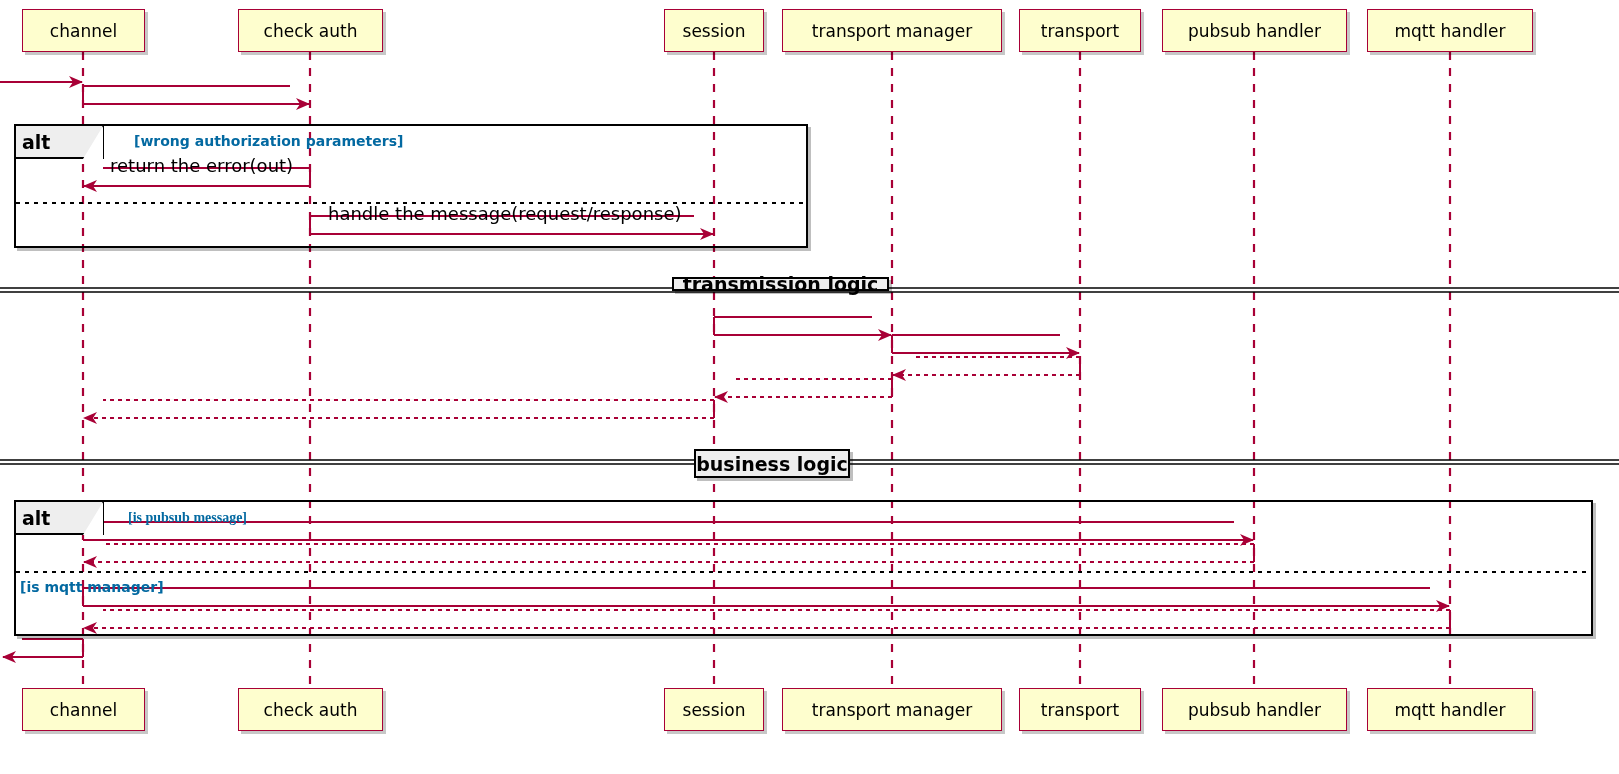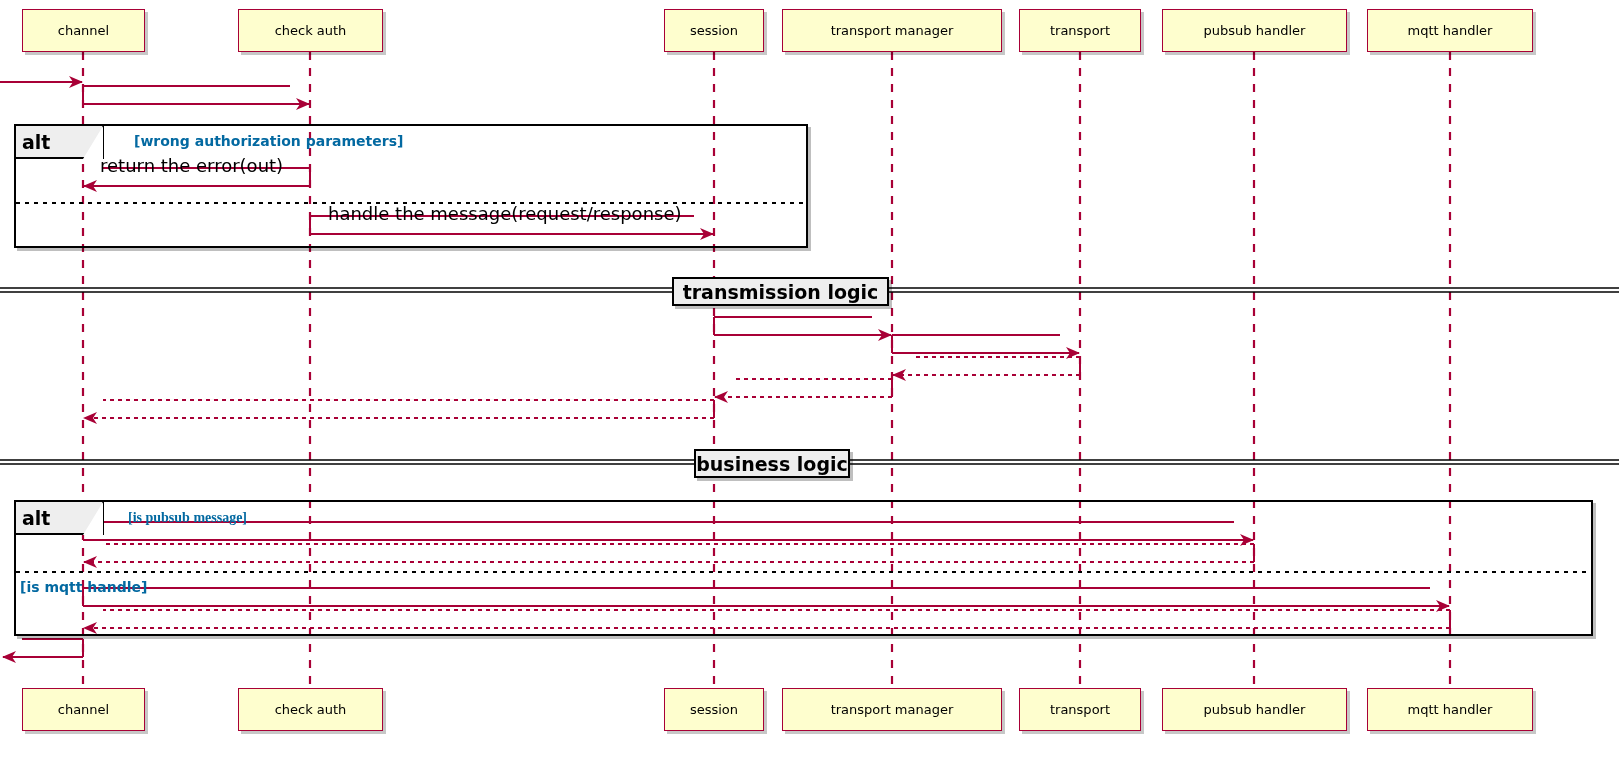--- a/index.html
+++ b/index.html
@@ -5,21 +5,21 @@
   html,body{margin:0;padding:0;background:#ffffff;}
   body{font-family:"DejaVu Sans","Liberation Sans",sans-serif;}
   #diagram{position:relative;width:1619px;height:774px;overflow:hidden;background:#ffffff;}
   svg{position:absolute;top:0;left:0;}
   .pbox{
     position:absolute;
     background:#FEFECE;
     border:1.6px solid #A80036;
     box-shadow:3px 3px 0 0 rgba(0,0,0,0.22);
     display:flex;align-items:center;justify-content:center;
-    font-size:13px;color:#000;
+    font-size:17px;color:#000;
     white-space:nowrap;
     box-sizing:border-box;
   }
   .msglabel{
     position:absolute;
     font-size:18px;color:#000;
     white-space:nowrap;
     line-height:1;
   }
   .altbox{
@@ -187,28 +187,28 @@
         <span>mqtt handler</span>
       </div>
     </div>
   <div id="fragments-layer">
       <div class="altbox" style="left: 14px; top: 124px; width: 794px; height: 124px;"></div>
       <div class="altlabel" style="left: 16px; top: 126px; width: 88px; height: 33px;">alt</div>
       <div class="guard" style="left: 134px; top: 133px;">[wrong authorization parameters]</div>
       <div class="altbox" style="left: 14px; top: 500px; width: 1579px; height: 136px;"></div>
       <div class="altlabel" style="left: 16px; top: 502px; width: 88px; height: 33px;">alt</div>
       <div class="guard" style="left: 128px; top: 510px; font-family: Liberation Serif, serif;">[is pubsub message]</div>
-      <div class="guard" style="left: 20px; top: 579px;">[is mqtt handle]</div>
+      <div class="guard" style="left: 20px; top: 579px;">[is mqtt manager]</div>
     </div>
   <div id="dividers-layer">
-      <div class="divbox" style="left: 672px; top: 277px; width: 217px; height: 29px;">
+      <div class="divbox" style="left: 672px; top: 277px; width: 217px; height: 14px;">
         <span>transmission logic</span>
       </div>
       <div class="divbox" style="left: 694px; top: 449px; width: 156px; height: 29px;">
         <span>business logic</span>
       </div>
     </div>
   <div id="message-labels">
-      <div class="msglabel" style="left: 100px; top: 157px;">return the error(out)</div>
+      <div class="msglabel" style="left: 110px; top: 157px;">return the error(out)</div>
       <div class="msglabel" style="left: 328px; top: 205px;">handle the message(request/response)</div>
     </div>
 
 </div>
 
 </body></html>

